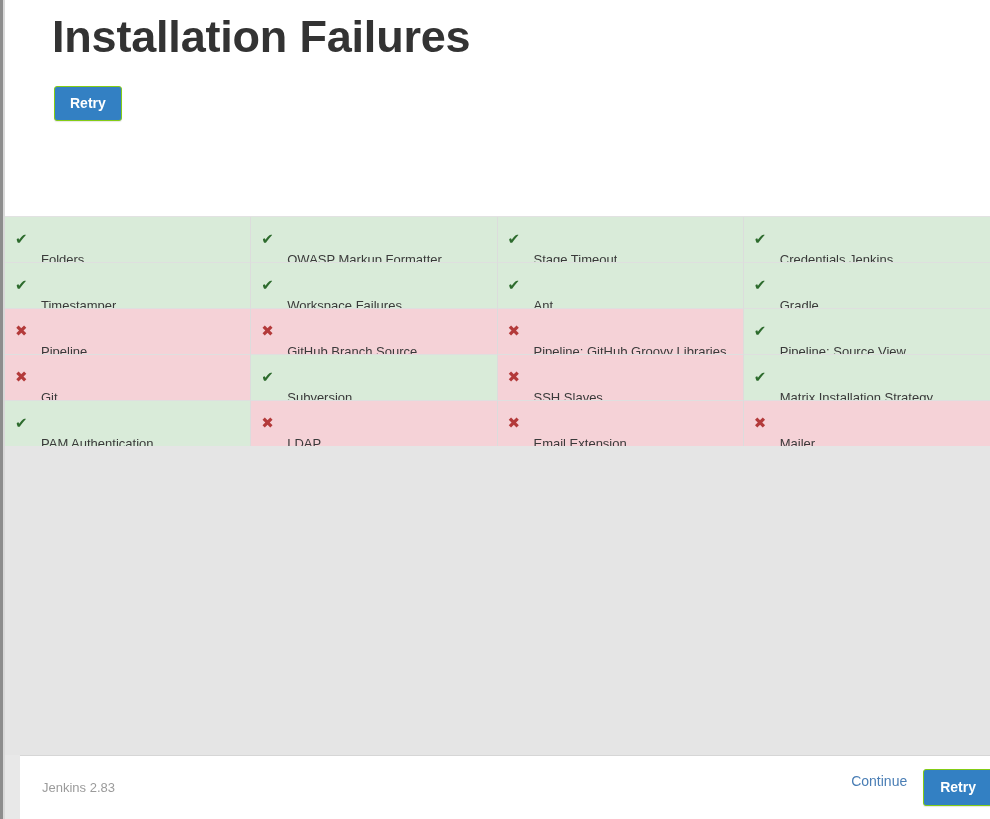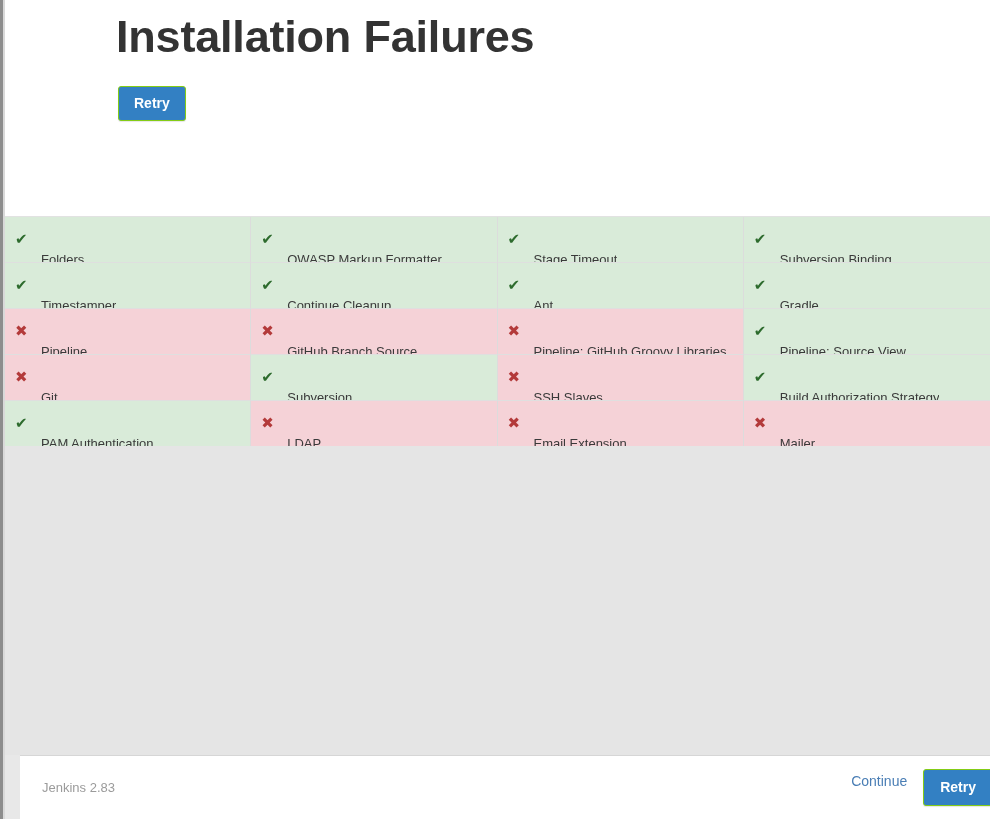--- a/index.html
+++ b/index.html
@@ -50,21 +50,21 @@
   .header {
     position: absolute;
     left: 0;
     top: 0;
     width: 985px;
     height: 216px;
     background: #ffffff;
     box-sizing: border-box;
   }
   .header-inner {
-    padding-left: 111px;
+    padding-left: 47px;
     padding-top: 2px;
   }
   .page-title {
     font-size: 45px;
     font-weight: bold;
     color: #333333;
     letter-spacing: -0.2px;
     line-height: 58px;
     margin: 0;
     padding-top: 6px;
@@ -220,29 +220,29 @@
       <div class="cell ok">
         <span class="state-icon ok-icon">✔</span>
         <span class="cell-label">OWASP Markup Formatter</span>
       </div>
       <div class="cell ok">
         <span class="state-icon ok-icon">✔</span>
         <span class="cell-label">Stage Timeout</span>
       </div>
       <div class="cell ok">
         <span class="state-icon ok-icon">✔</span>
-        <span class="cell-label">Subversion Binding</span>
+        <span class="cell-label">Credentials Jenkins</span>
       </div>
       <div class="cell ok">
         <span class="state-icon ok-icon">✔</span>
         <span class="cell-label">Timestamper</span>
       </div>
       <div class="cell ok">
         <span class="state-icon ok-icon">✔</span>
-        <span class="cell-label">Continue Cleanup</span>
+        <span class="cell-label">Workspace Failures</span>
       </div>
       <div class="cell ok">
         <span class="state-icon ok-icon">✔</span>
         <span class="cell-label">Ant</span>
       </div>
       <div class="cell ok">
         <span class="state-icon ok-icon">✔</span>
         <span class="cell-label">Gradle</span>
       </div>
       <div class="cell fail">
@@ -268,21 +268,21 @@
       <div class="cell ok">
         <span class="state-icon ok-icon">✔</span>
         <span class="cell-label">Subversion</span>
       </div>
       <div class="cell fail">
         <span class="state-icon fail-icon">✖</span>
         <span class="cell-label">SSH Slaves</span>
       </div>
       <div class="cell ok">
         <span class="state-icon ok-icon">✔</span>
-        <span class="cell-label">Build Authorization Strategy</span>
+        <span class="cell-label">Matrix Installation Strategy</span>
       </div>
       <div class="cell ok">
         <span class="state-icon ok-icon">✔</span>
         <span class="cell-label">PAM Authentication</span>
       </div>
       <div class="cell fail">
         <span class="state-icon fail-icon">✖</span>
         <span class="cell-label">LDAP</span>
       </div>
       <div class="cell fail">

